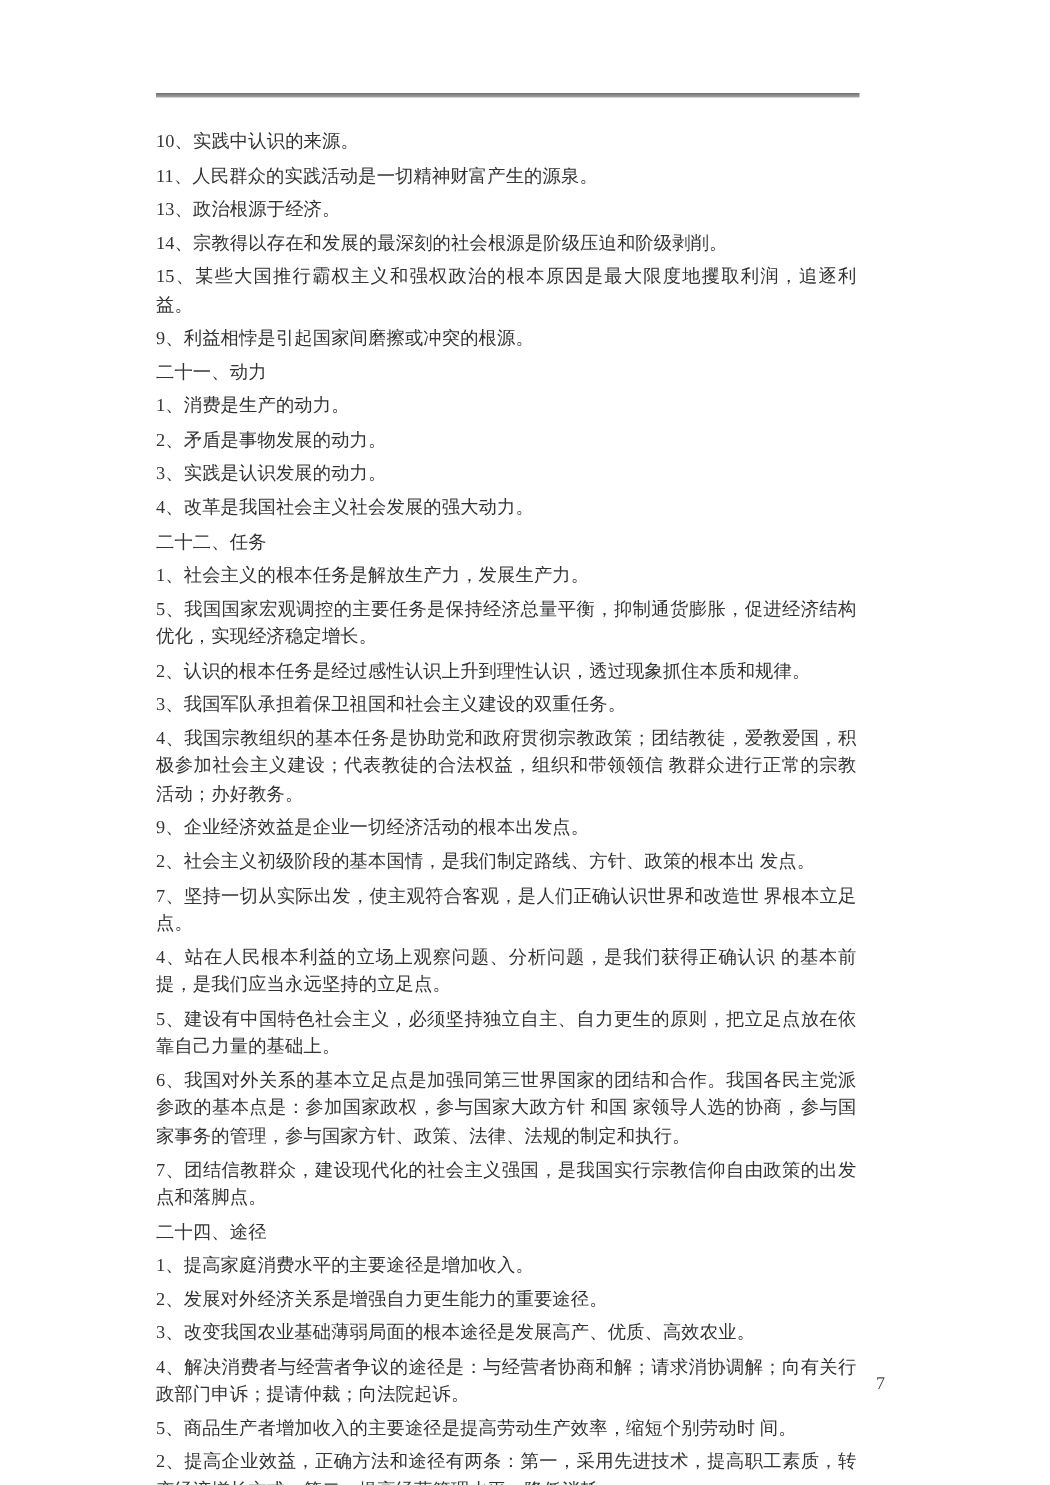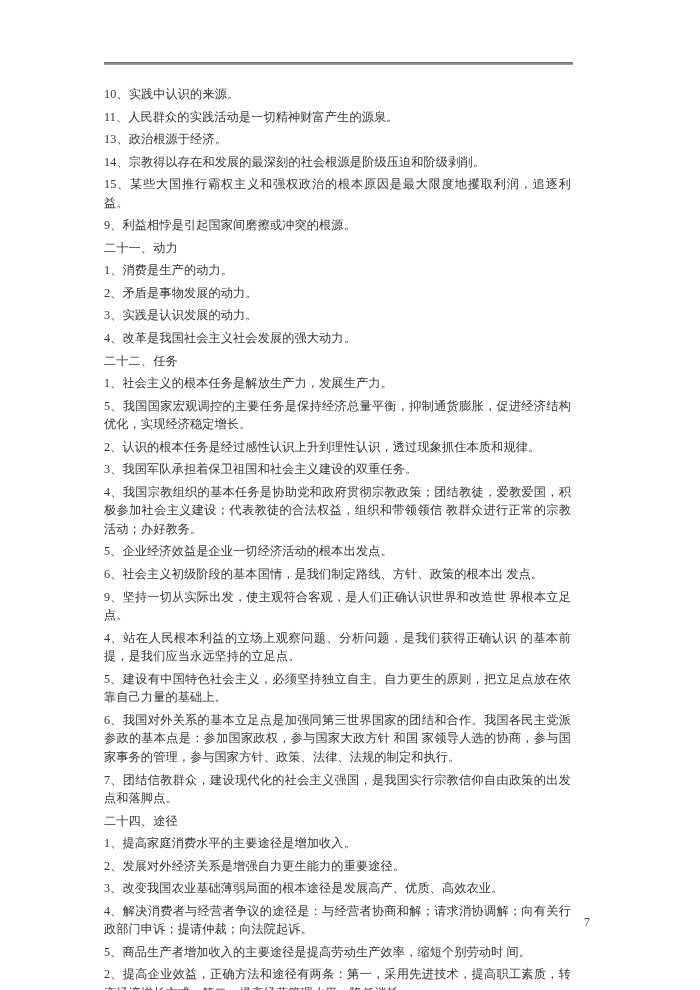--- a/index.html
+++ b/index.html
@@ -63,23 +63,23 @@
       <p>1、消费是生产的动力。</p>
       <p>2、矛盾是事物发展的动力。</p>
       <p>3、实践是认识发展的动力。</p>
       <p>4、改革是我国社会主义社会发展的强大动力。</p>
       <p>二十二、任务</p>
       <p>1、社会主义的根本任务是解放生产力，发展生产力。</p>
       <p>5、我国国家宏观调控的主要任务是保持经济总量平衡，抑制通货膨胀，促进经济结构优化，实现经济稳定增长。</p>
       <p>2、认识的根本任务是经过感性认识上升到理性认识，透过现象抓住本质和规律。</p>
       <p>3、我国军队承担着保卫祖国和社会主义建设的双重任务。</p>
       <p>4、我国宗教组织的基本任务是协助党和政府贯彻宗教政策；团结教徒，爱教爱国，积极参加社会主义建设；代表教徒的合法权益，组织和带领领信 教群众进行正常的宗教活动；办好教务。</p>
-      <p>5、企业经济效益是企业一切经济活动的根本出发点。</p>
-      <p>6、社会主义初级阶段的基本国情，是我们制定路线、方针、政策的根本出 发点。</p>
-      <p>9、坚持一切从实际出发，使主观符合客观，是人们正确认识世界和改造世 界根本立足点。</p>
+      <p>9、企业经济效益是企业一切经济活动的根本出发点。</p>
+      <p>2、社会主义初级阶段的基本国情，是我们制定路线、方针、政策的根本出 发点。</p>
+      <p>7、坚持一切从实际出发，使主观符合客观，是人们正确认识世界和改造世 界根本立足点。</p>
       <p>4、站在人民根本利益的立场上观察问题、分析问题，是我们获得正确认识 的基本前提，是我们应当永远坚持的立足点。</p>
       <p>5、建设有中国特色社会主义，必须坚持独立自主、自力更生的原则，把立足点放在依靠自己力量的基础上。</p>
       <p>6、我国对外关系的基本立足点是加强同第三世界国家的团结和合作。我国各民主党派参政的基本点是：参加国家政权，参与国家大政方针 和国 家领导人选的协商，参与国家事务的管理，参与国家方针、政策、法律、法规的制定和执行。</p>
       <p>7、团结信教群众，建设现代化的社会主义强国，是我国实行宗教信仰自由政策的出发点和落脚点。</p>
       <p>二十四、途径</p>
       <p>1、提高家庭消费水平的主要途径是增加收入。</p>
       <p>2、发展对外经济关系是增强自力更生能力的重要途径。</p>
       <p>3、改变我国农业基础薄弱局面的根本途径是发展高产、优质、高效农业。</p>
       <p>4、解决消费者与经营者争议的途径是：与经营者协商和解；请求消协调解；向有关行政部门申诉；提请仲裁；向法院起诉。</p>
       <p>5、商品生产者增加收入的主要途径是提高劳动生产效率，缩短个别劳动时 间。</p>

